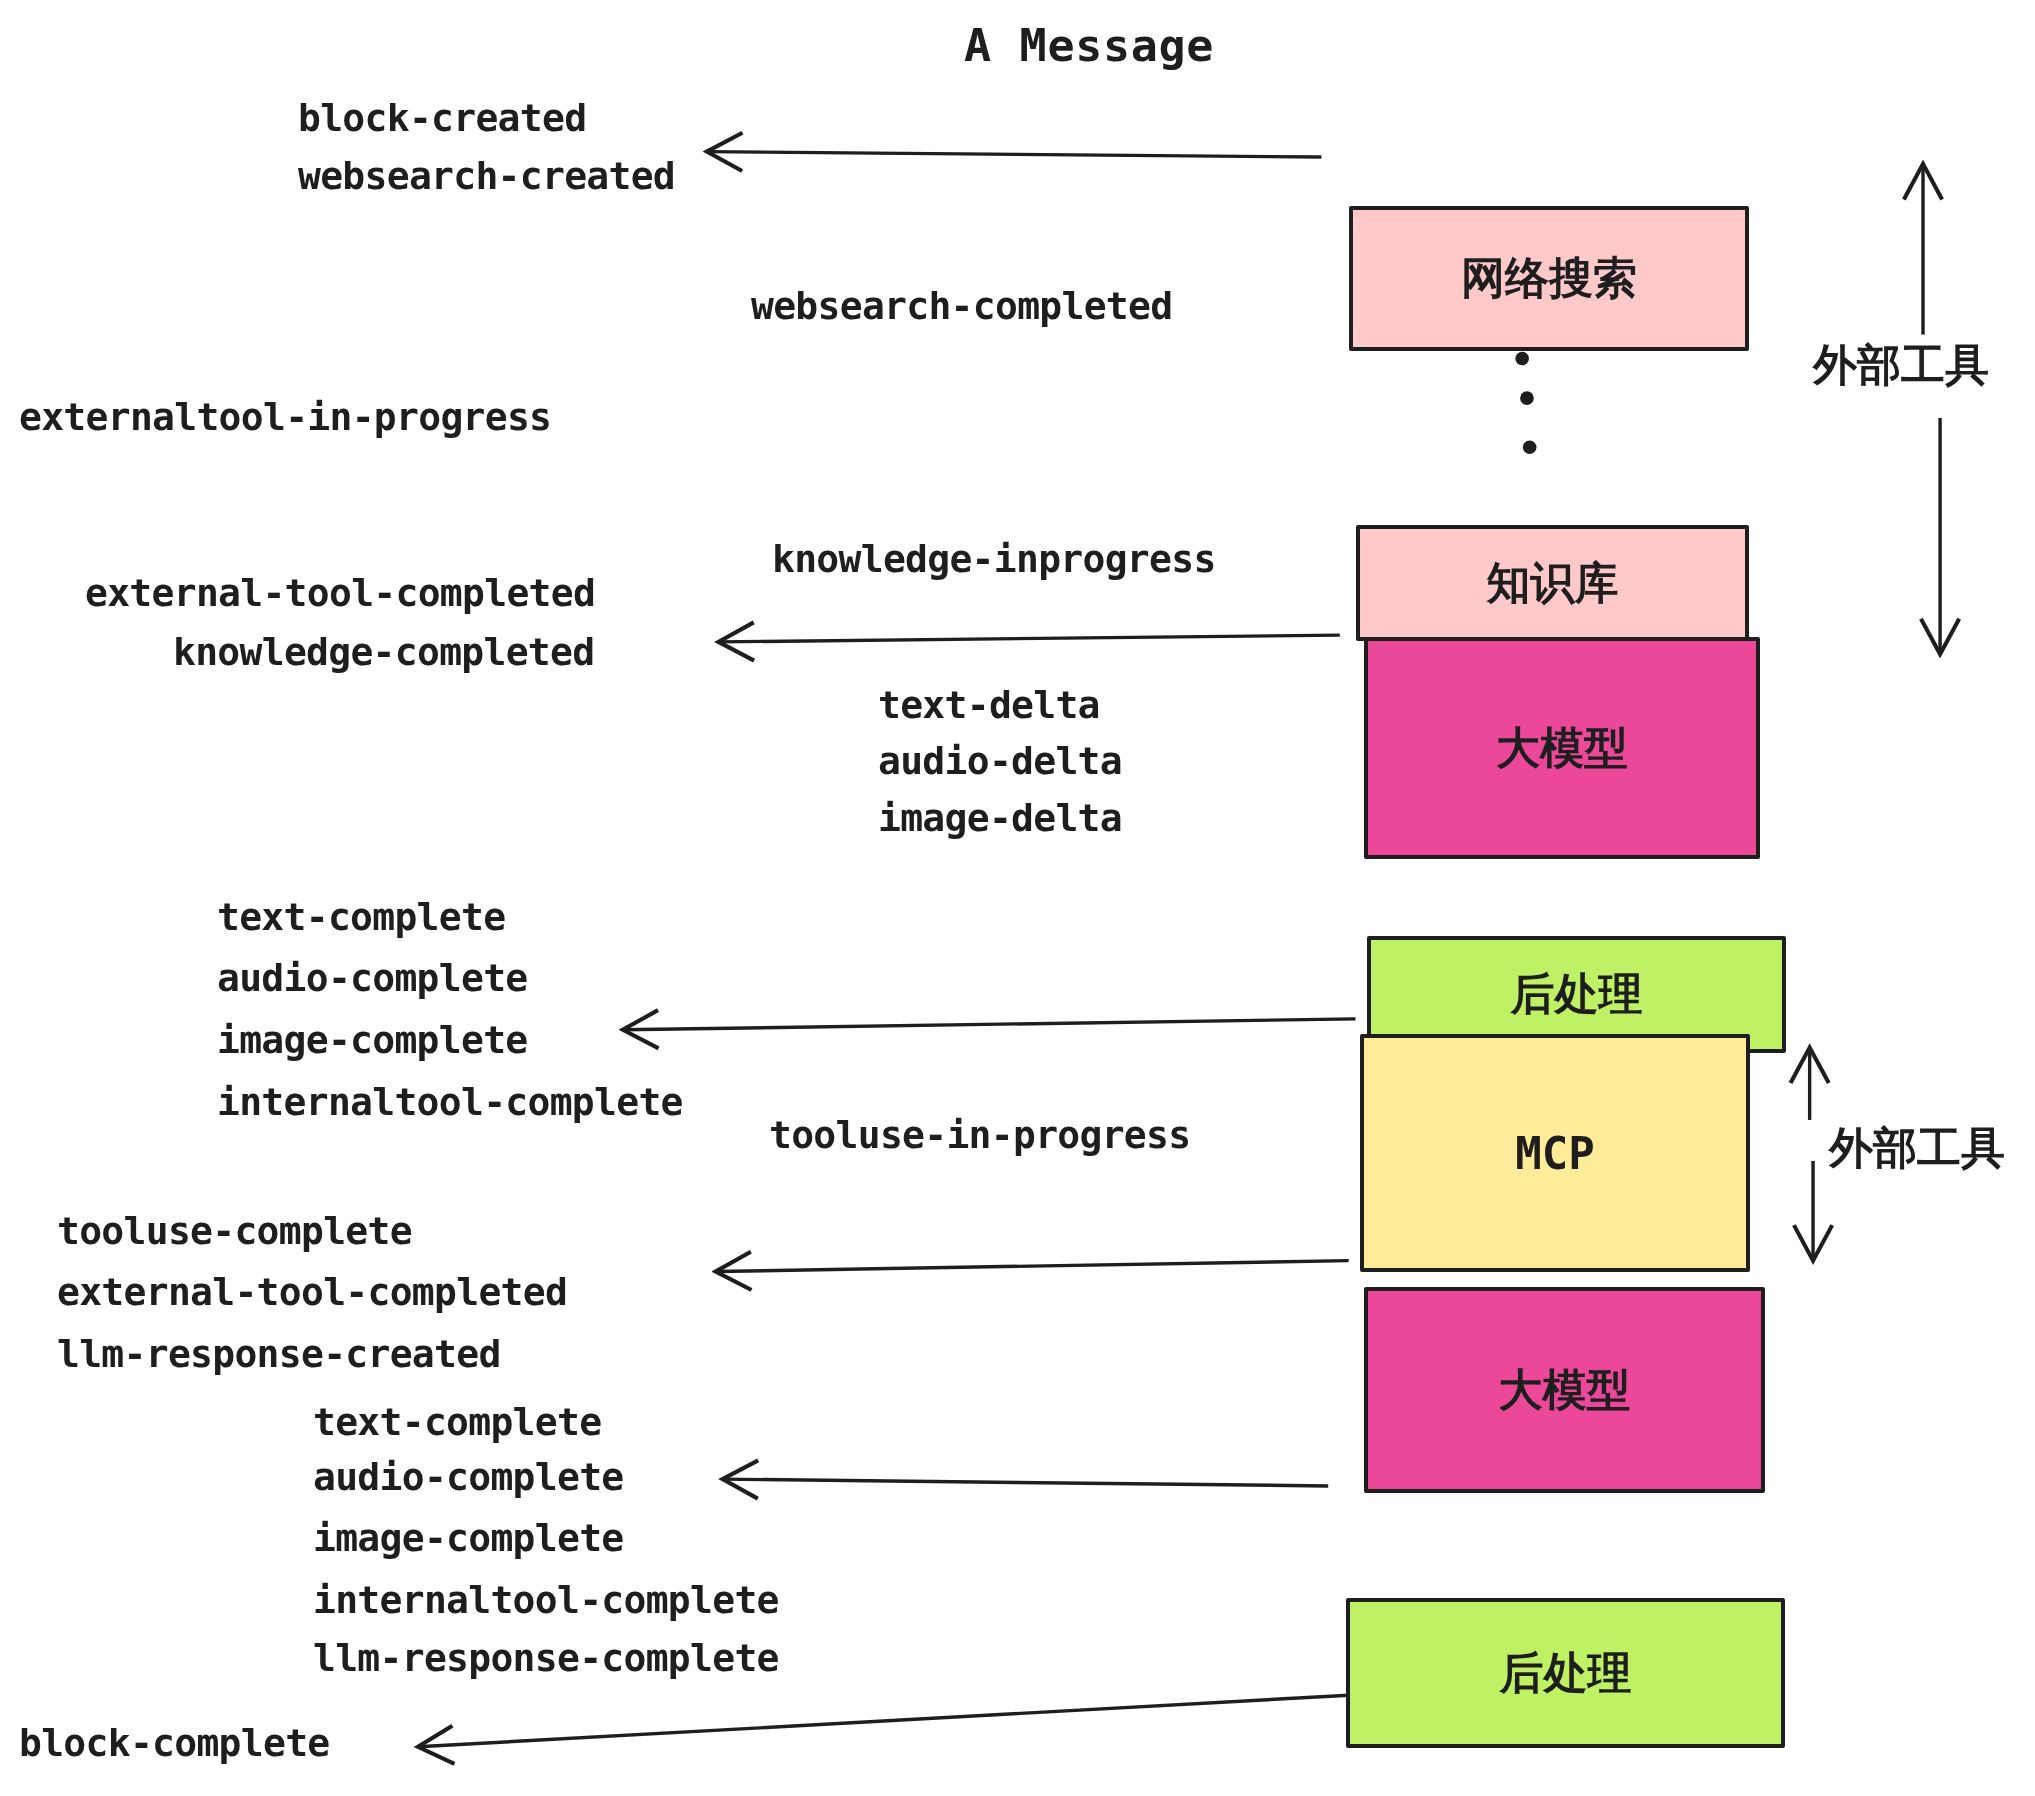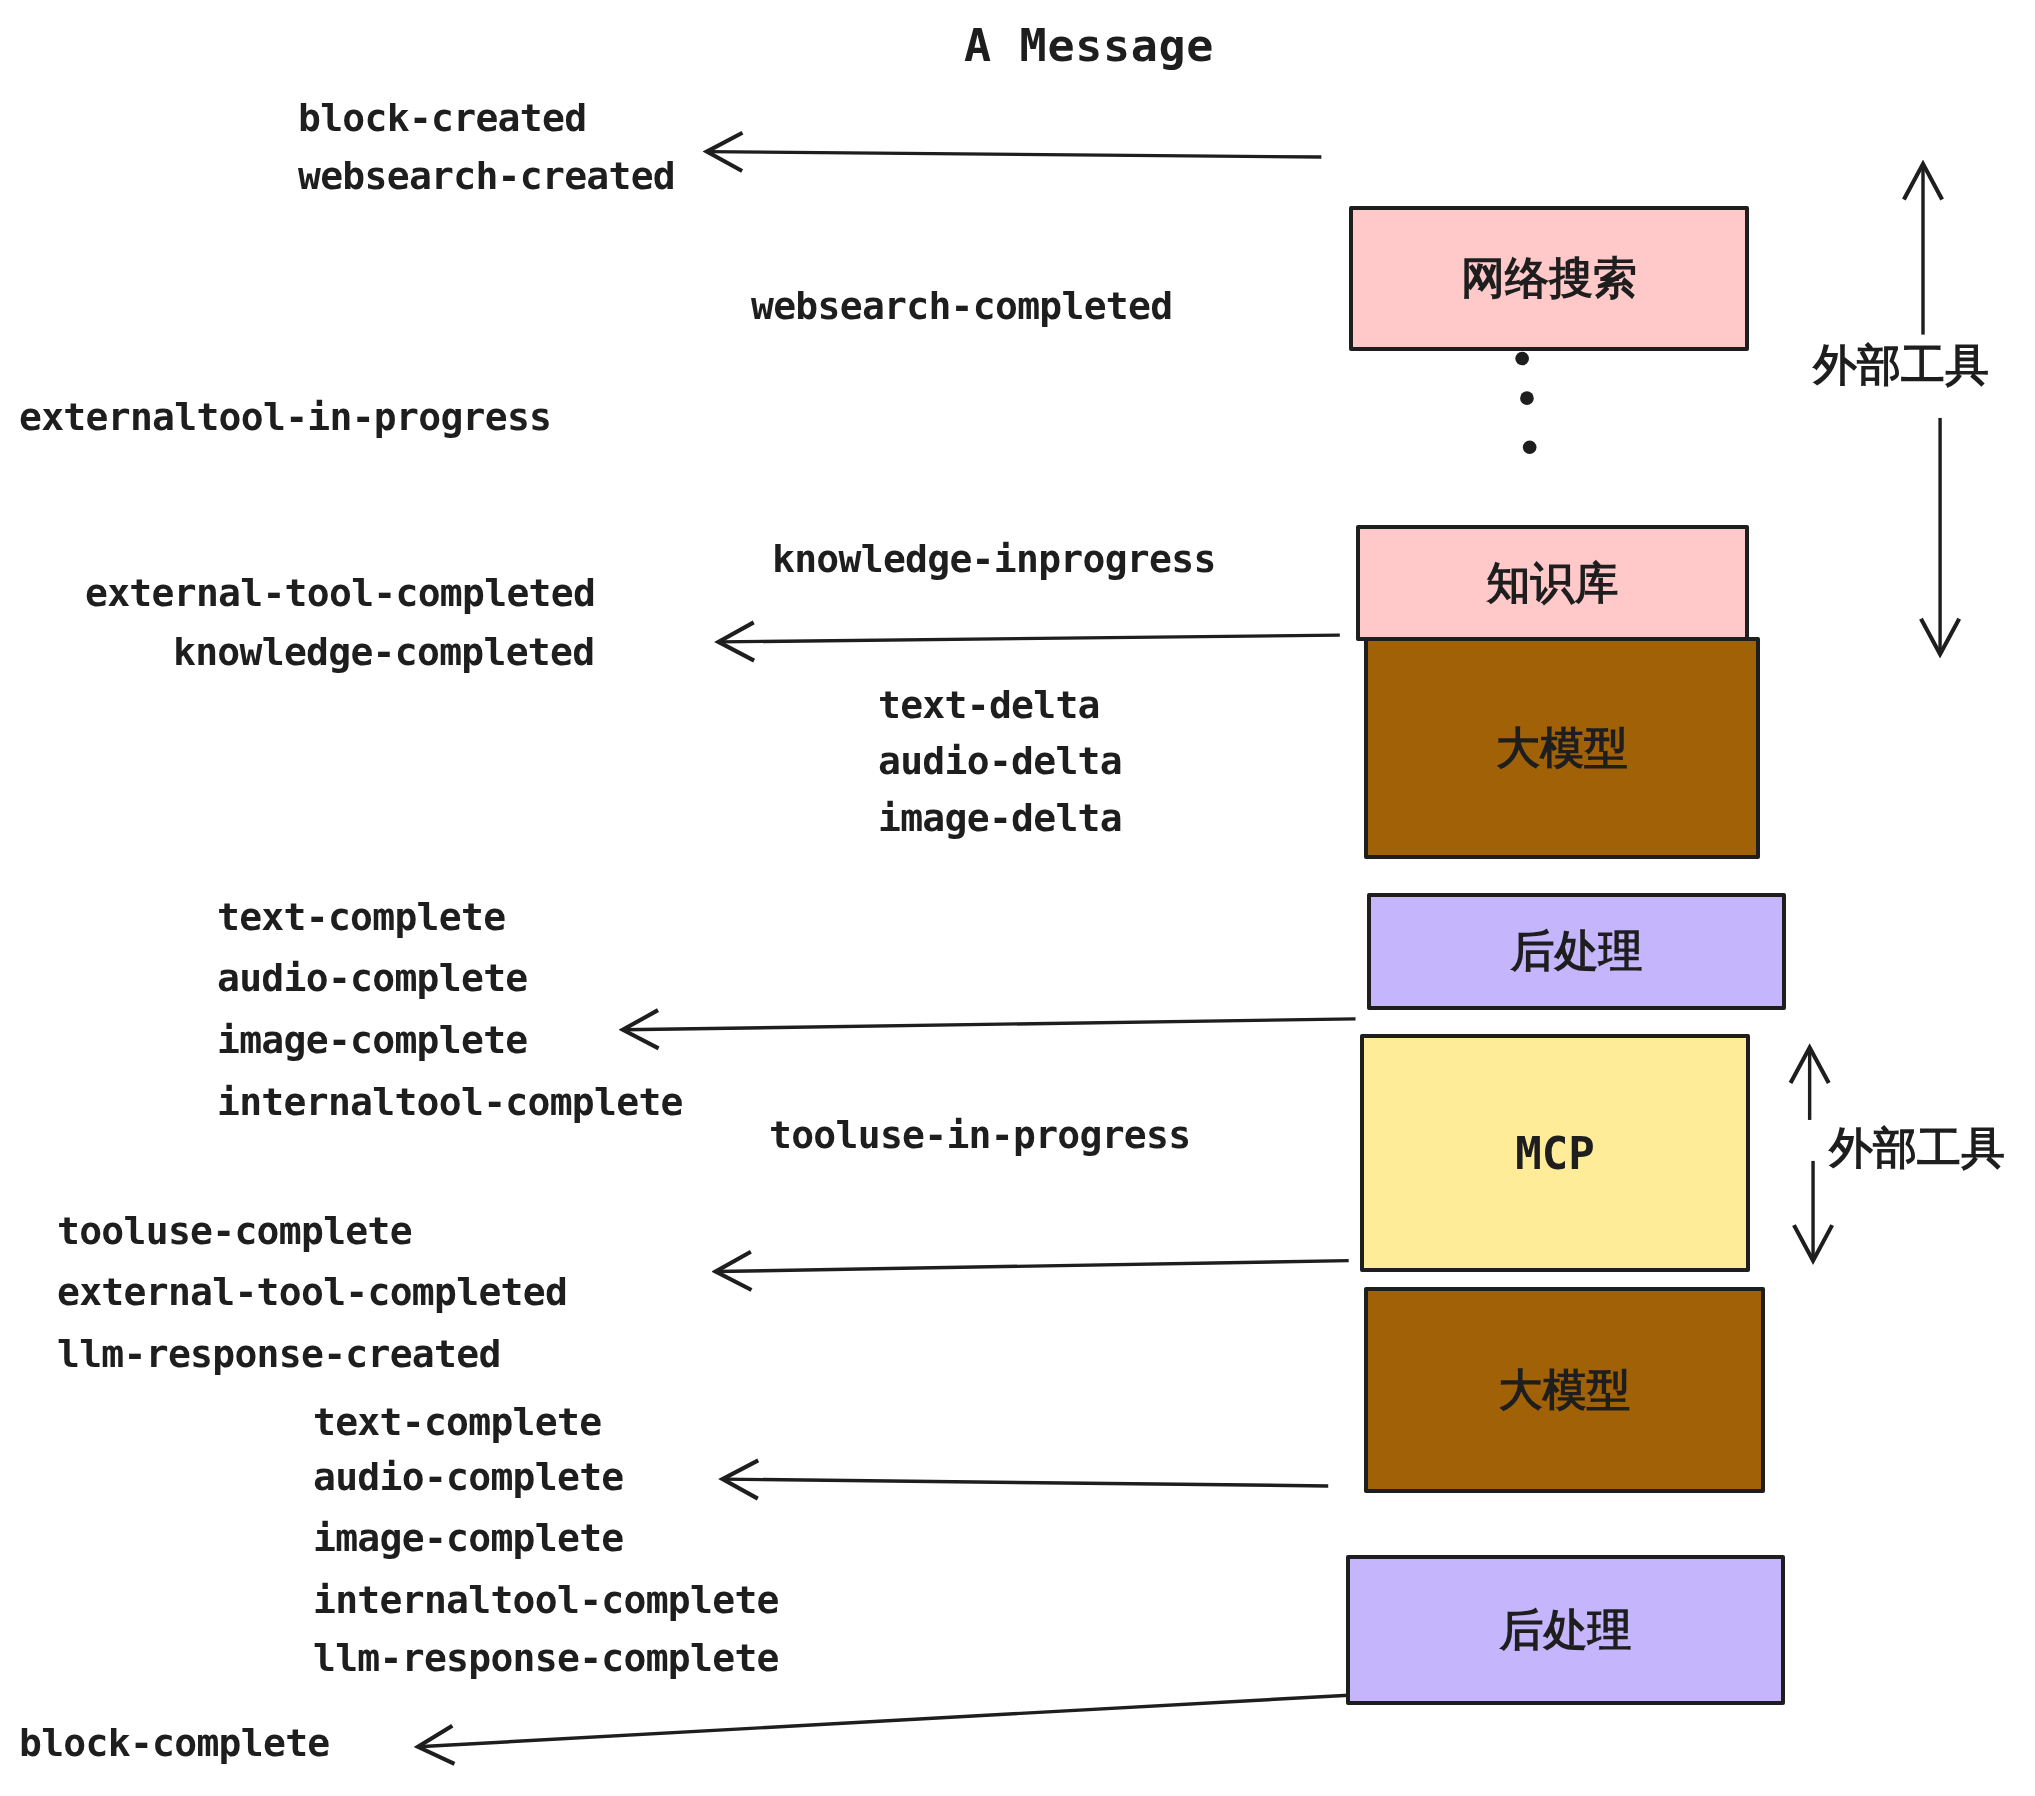--- a/index.html
+++ b/index.html
@@ -33,23 +33,23 @@
   .box .lbl{
     font-family:"DejaVu Sans", sans-serif;
     font-size:44px;font-weight:600;
     white-space:nowrap;
   }
   .box .lbl.mono{
     font-family:"DejaVu Sans Mono", monospace;
     font-weight:bold;
   }
   .pink{background:#ffc9c9;margin-top:34px;}
-  .green{background:#a16207;}
+  .green{background:#ec4899;}
   .yellow{background:#ffec99;}
-  .white{background:#c4b5fd;}
+  .white{background:#bef264;margin-top:43px;}
   .ann{
     position:absolute;
     font-family:"DejaVu Sans", sans-serif;
     font-size:44px;font-weight:600;
     white-space:nowrap;
   }
   svg.overlay{position:absolute;left:0;top:0;width:2035px;height:1796px;pointer-events:none;}
 </style>
 </head>
 <body>

